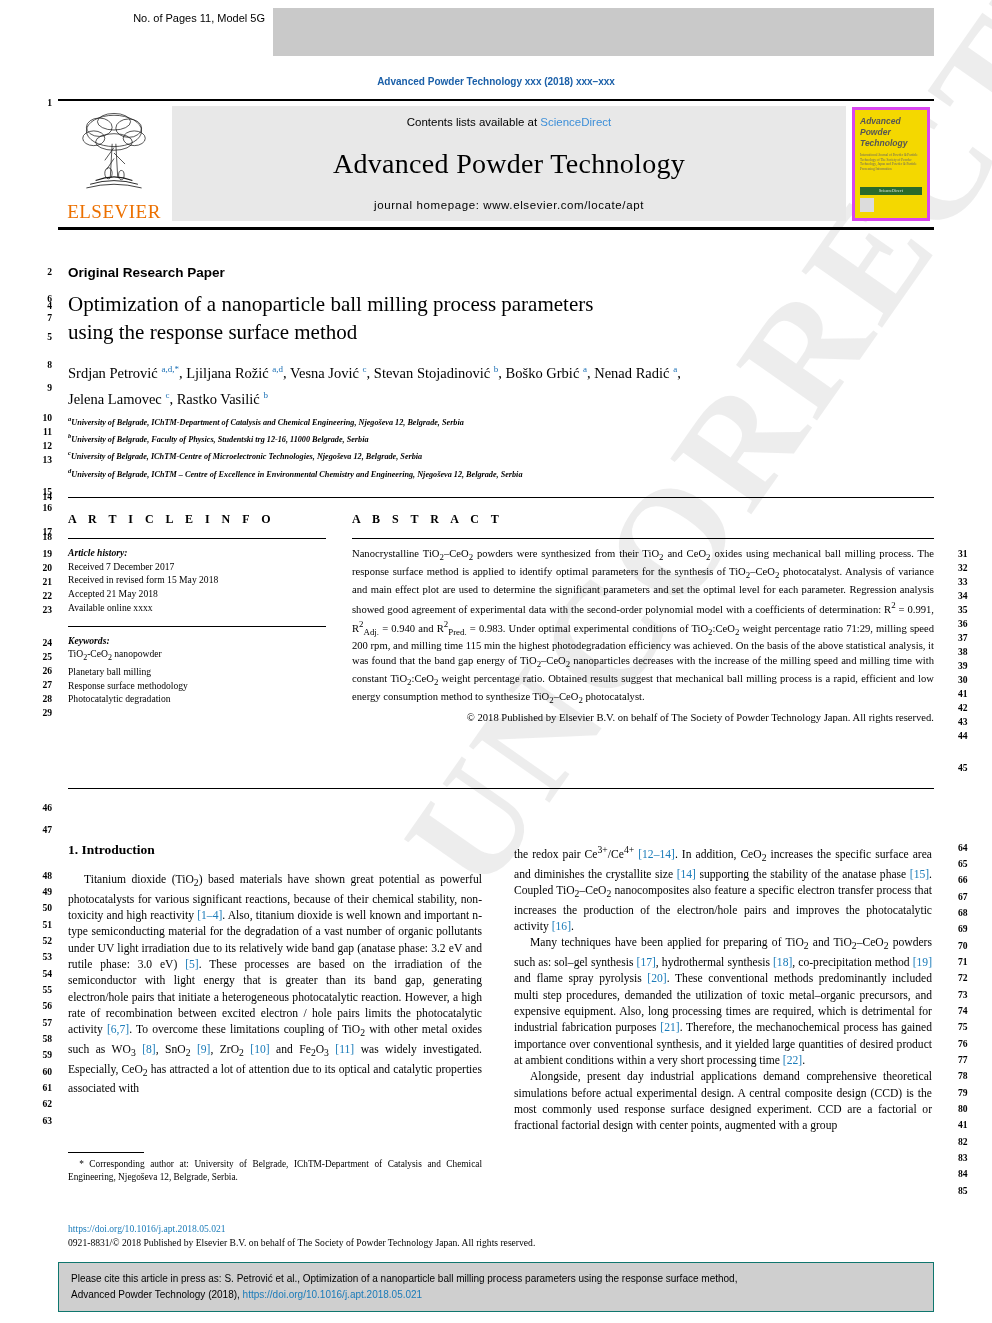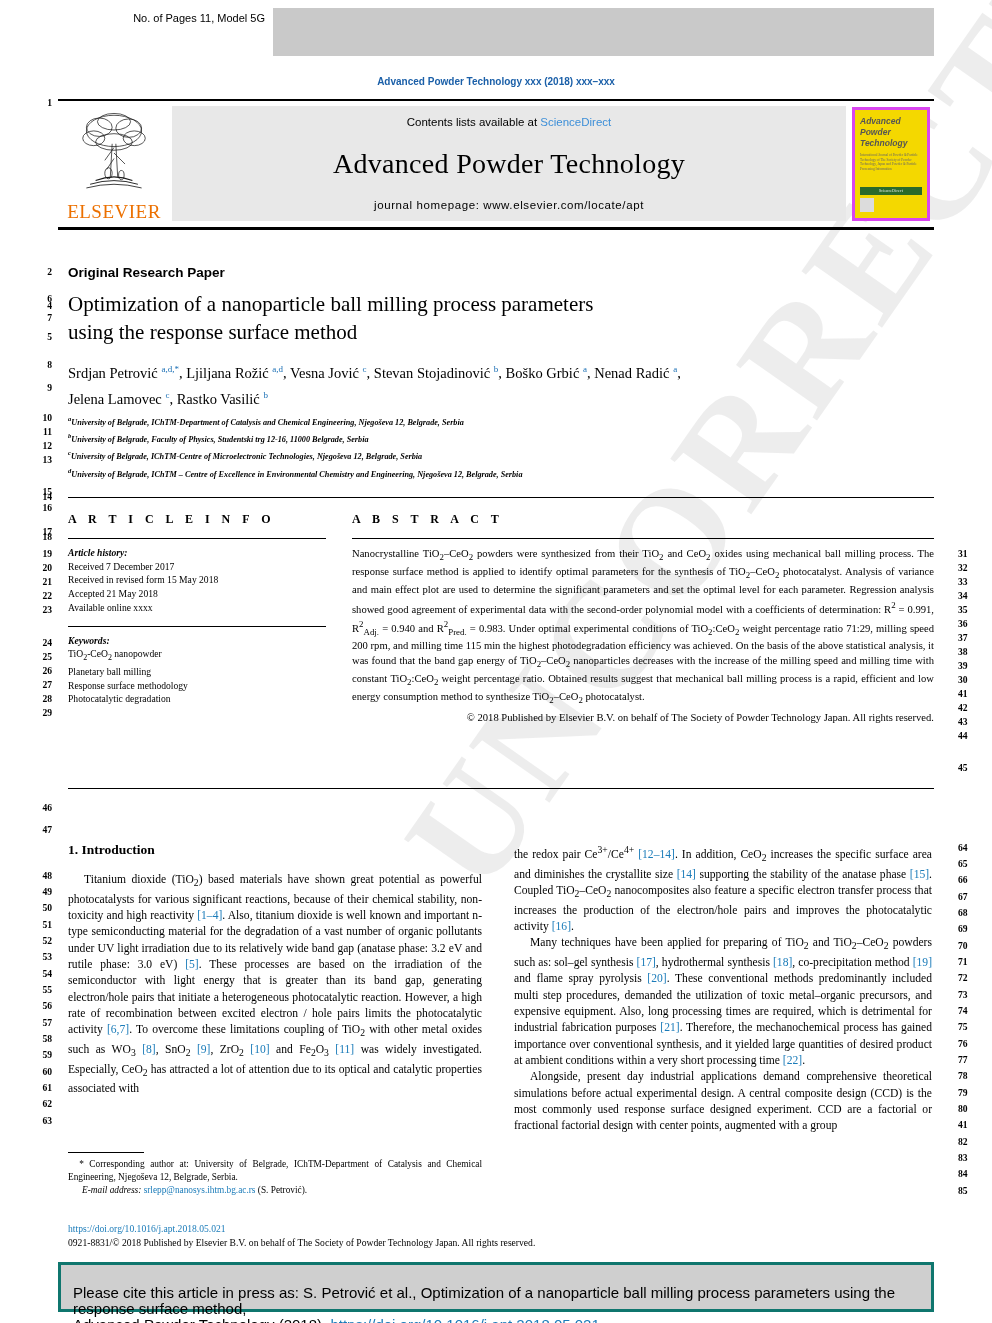--- a/index.html
+++ b/index.html
@@ -344,25 +344,25 @@
   }
   .doi-link { color: #1a7bb9; }
 
   
   .cite-box {
     position: absolute;
     left: 58px; top: 1262px;
     width: 876px;
     height: 50px;
     background: #cfcfcf;
-    border: 3px solid #0f766e;
+    border: 1px solid #0f766e;
     box-sizing: border-box;
-    padding: 20px 12px;
-    font-family: "Liberation Sans", sans-serif;
-    font-size: 15px;
+    padding: 8px 12px;
+    font-family: "Liberation Sans", sans-serif;
+    font-size: 10px;
     line-height: 16px;
   }
 
   
   .lineno {
     position: absolute;
     font-family: "Liberation Serif", serif;
     font-size: 9.6px;
     font-weight: 700;
     color: #000;
@@ -491,25 +491,20 @@
 
     <div class="col-right">
       <p id="right-p1" style="text-indent:0">the redox pair Ce<sup>3+</sup>/Ce<sup>4+</sup> <span class="ref">[12–14]</span>. In addition, CeO<sub>2</sub> increases the specific surface area and diminishes the crystallite size <span class="ref">[14]</span> supporting the stability of the anatase phase <span class="ref">[15]</span>. Coupled TiO<sub>2</sub>–CeO<sub>2</sub> nanocomposites also feature a specific electron transfer process that increases the production of the electron/hole pairs and improves the photocatalytic activity <span class="ref">[16]</span>.</p>
       <p id="right-p2">Many techniques have been applied for preparing of TiO<sub>2</sub> and TiO<sub>2</sub>–CeO<sub>2</sub> powders such as: sol–gel synthesis <span class="ref">[17]</span>, hydrothermal synthesis <span class="ref">[18]</span>, co-precipitation method <span class="ref">[19]</span> and flame spray pyrolysis <span class="ref">[20]</span>. These conventional methods predominantly included multi step procedures, demanded the utilization of toxic metal–organic precursors, and expensive equipment. Also, long processing times are required, which is detrimental for industrial fabrication purposes <span class="ref">[21]</span>. Therefore, the mechanochemical process has gained importance over conventional synthesis, and it yielded large quantities of desired product at ambient conditions within a very short processing time <span class="ref">[22]</span>.</p>
       <p id="right-p3">Alongside, present day industrial applications demand comprehensive theoretical simulations before actual experimental design. A central composite design (CCD) is the most commonly used response surface designed experiment. CCD are a factorial or fractional factorial design with center points, augmented with a group</p>
     </div>
 
     <div class="footnote-rule"></div>
     <div class="footnote">
       <span id="corr-note"><span>&nbsp;&nbsp;*</span> Corresponding author at: University of Belgrade, IChTM-Department of Catalysis and Chemical Engineering, Njegoševa 12, Belgrade, Serbia.</span>
-      <span class="fn-ind">
-        <em>E-mail address:</em>
-        <span class="doi-link">srlepp@nanosys.ihtm.bg.ac.rs</span>
-        <span>(S. Petrović).</span>
-      </span>
     </div>
 
     <div class="doi-block">
       <div class="doi-link">https://doi.org/10.1016/j.apt.2018.05.021</div>
       <div>0921-8831/© 2018 Published by Elsevier B.V. on behalf of The Society of Powder Technology Japan. All rights reserved.</div>
     </div>
 
     <div class="cite-box">
       <div>Please cite this article in press as: S. Petrović et al., Optimization of a nanoparticle ball milling process parameters using the response surface method,</div>
       <div>

